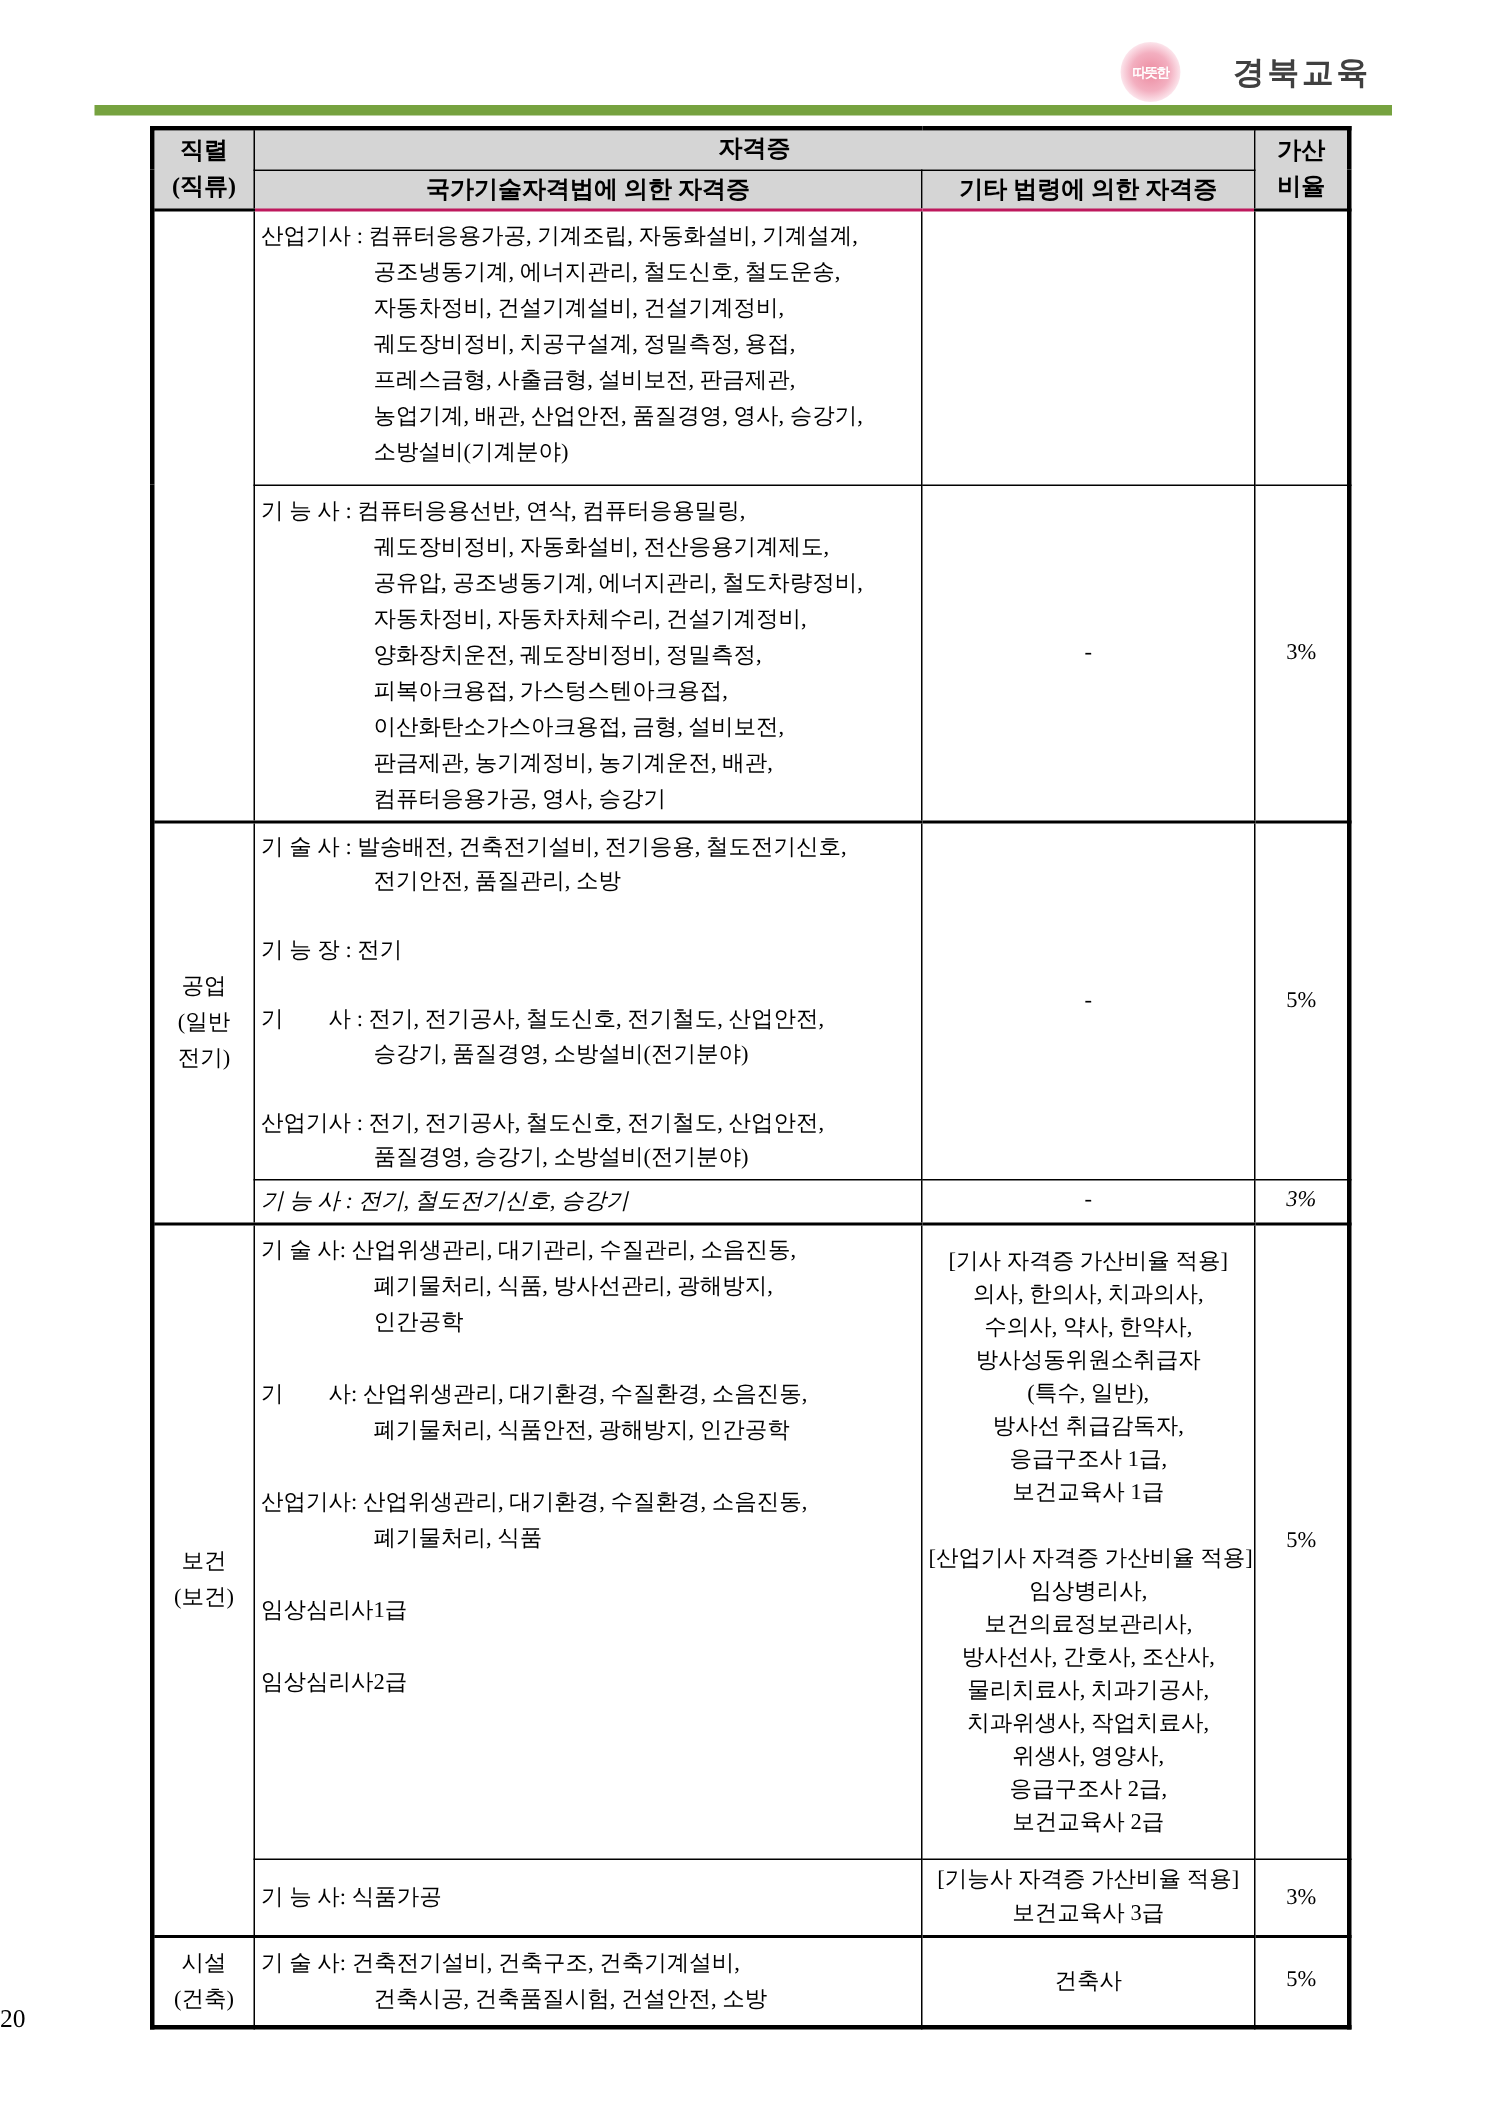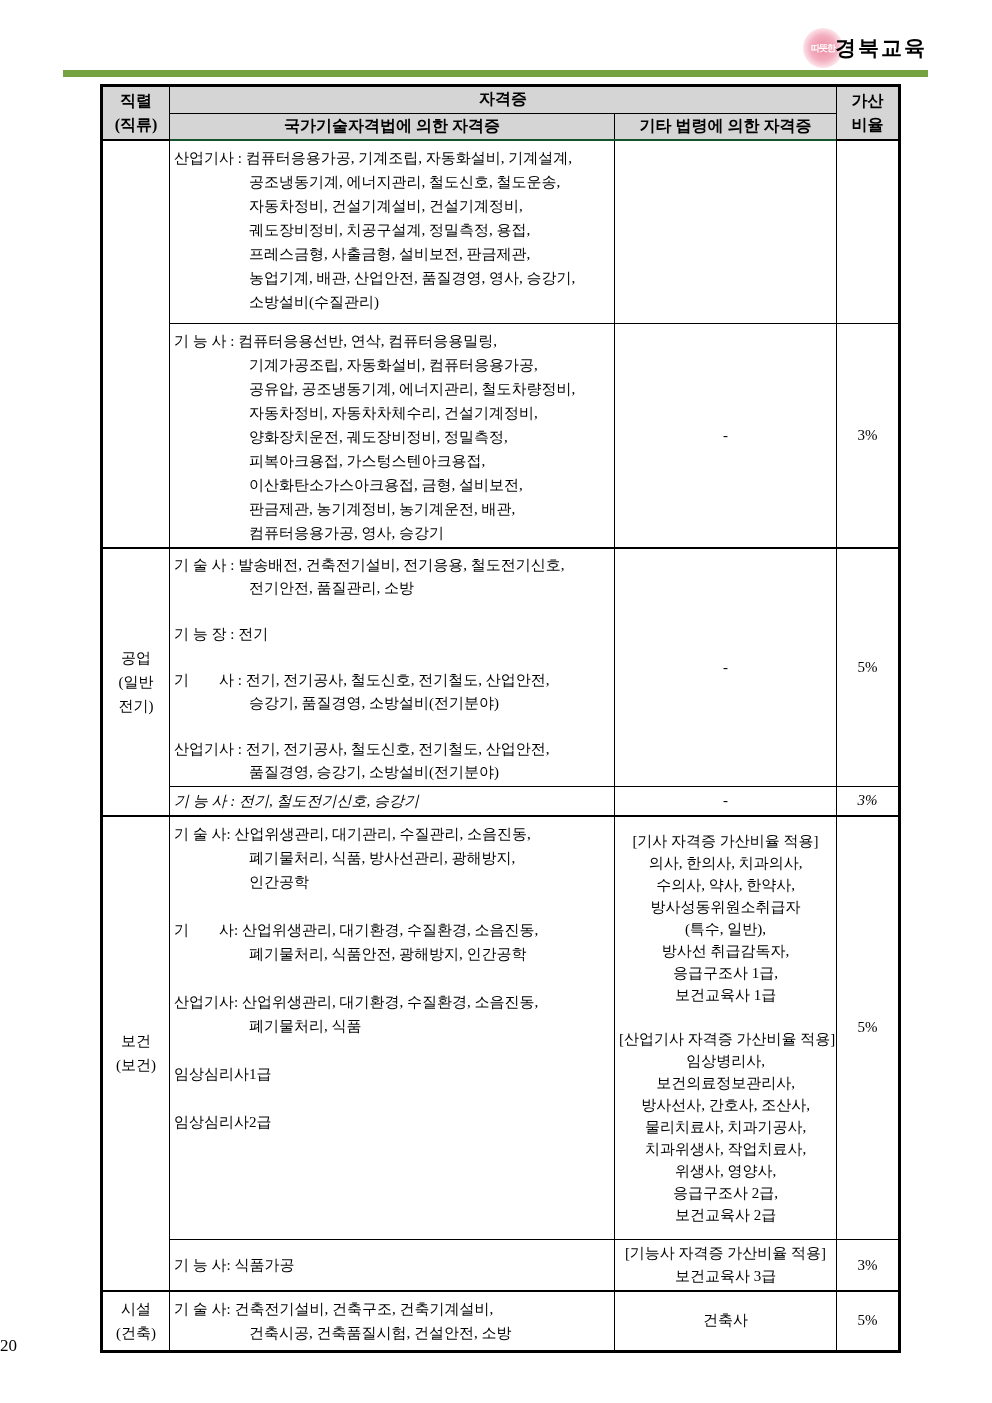--- a/index.html
+++ b/index.html
@@ -8,35 +8,35 @@
     position:relative;
     width:992px; height:1403px;
     background:#ffffff;
     font-family:"Liberation Serif","DejaVu Serif",serif;
     color:#000;
     overflow:hidden;
   }
 
   
   .logo {
-    position:absolute; top:28px; right:65px;
+    position:absolute; top:28px; right:78px;
     display:flex; align-items:center;
     height:40px;
   }
   .logo-badge {
     width:40px; height:40px; border-radius:50%;
     background:radial-gradient(circle at 50% 50%, #ec8ba0 0%, #f3afc0 45%, #fbdfe7 68%, rgba(251,223,231,0) 80%);
     color:#ffffff; font-size:9px; font-weight:bold;
     display:flex; align-items:center; justify-content:center;
     margin-right:-8px; position:relative; z-index:1;
     letter-spacing:-1px;
   }
   .logo-brand {
-    font-weight:bold; font-size:21px; color:#000000;
-    letter-spacing:2px; position:relative; z-index:2;
+    font-weight:bold; font-size:21px; color:#404040;
+    letter-spacing:2px; position:relative; z-index:2;margin-left:43px;
   }
   .green-rule {
     position:absolute; left:63px; top:70px;
     width:865px; height:7px;
     background:#76a23f;
   }
 
   
   table.qual {
     position:absolute; left:100px; top:84px;
@@ -53,21 +53,21 @@
     overflow:hidden;
     vertical-align:middle;
   }
   .qual thead th {
     background:#d5d5d5;
     font-weight:bold;
     font-size:16px;
     text-align:center;
   }
   .qual thead tr { height:25px; }
-  .qual thead tr.sub th { border-bottom:2px solid #14532d; }
+  .qual thead tr.sub th { border-bottom:2px solid #be185d; }
   .qual th.rowspan2 { border-bottom:2px solid #000; }
   tr.sec-start td { border-top:2px solid #000; }
 
   
   tr.r-a1 { height:183px; }
   tr.r-a2 { height:217px; }
   tr.r-b1 { height:236px; }
   tr.r-b2 { height:23px;font-style:italic; }
   tr.r-c1 { height:424px; }
   tr.r-c2 { height:49px; }
@@ -133,29 +133,29 @@
         <td rowspan="2" class="cell-label">
             <div class="ln">&nbsp;</div>
           </td>
         <td class="cell-nat">
             <div class="ln">산업기사 : 컴퓨터응용가공, 기계조립, 자동화설비, 기계설계,</div>
             <div class="ln cont">공조냉동기계, 에너지관리, 철도신호, 철도운송,</div>
             <div class="ln cont">자동차정비, 건설기계설비, 건설기계정비,</div>
             <div class="ln cont">궤도장비정비, 치공구설계, 정밀측정, 용접,</div>
             <div class="ln cont">프레스금형, 사출금형, 설비보전, 판금제관,</div>
             <div class="ln cont">농업기계, 배관, 산업안전, 품질경영, 영사, 승강기,</div>
-            <div class="ln cont">소방설비(수질관리)</div>
+            <div class="ln cont">소방설비(기계분야)</div>
           </td>
         <td class="cell-oth"></td>
         <td class="cell-rate"></td>
       </tr>
       <tr class="r-a2">
         <td class="cell-nat">
             <div class="ln">기 능 사 : 컴퓨터응용선반, 연삭, 컴퓨터응용밀링,</div>
-            <div class="ln cont">기계가공조립, 자동화설비, 컴퓨터응용가공,</div>
+            <div class="ln cont">궤도장비정비, 자동화설비, 전산응용기계제도,</div>
             <div class="ln cont">공유압, 공조냉동기계, 에너지관리, 철도차량정비,</div>
             <div class="ln cont">자동차정비, 자동차차체수리, 건설기계정비,</div>
             <div class="ln cont">양화장치운전, 궤도장비정비, 정밀측정,</div>
             <div class="ln cont">피복아크용접, 가스텅스텐아크용접,</div>
             <div class="ln cont">이산화탄소가스아크용접, 금형, 설비보전,</div>
             <div class="ln cont">판금제관, 농기계정비, 농기계운전, 배관,</div>
             <div class="ln cont">컴퓨터응용가공, 영사, 승강기</div>
           </td>
         <td class="cell-oth">-</td>
         <td class="cell-rate">3%</td>

